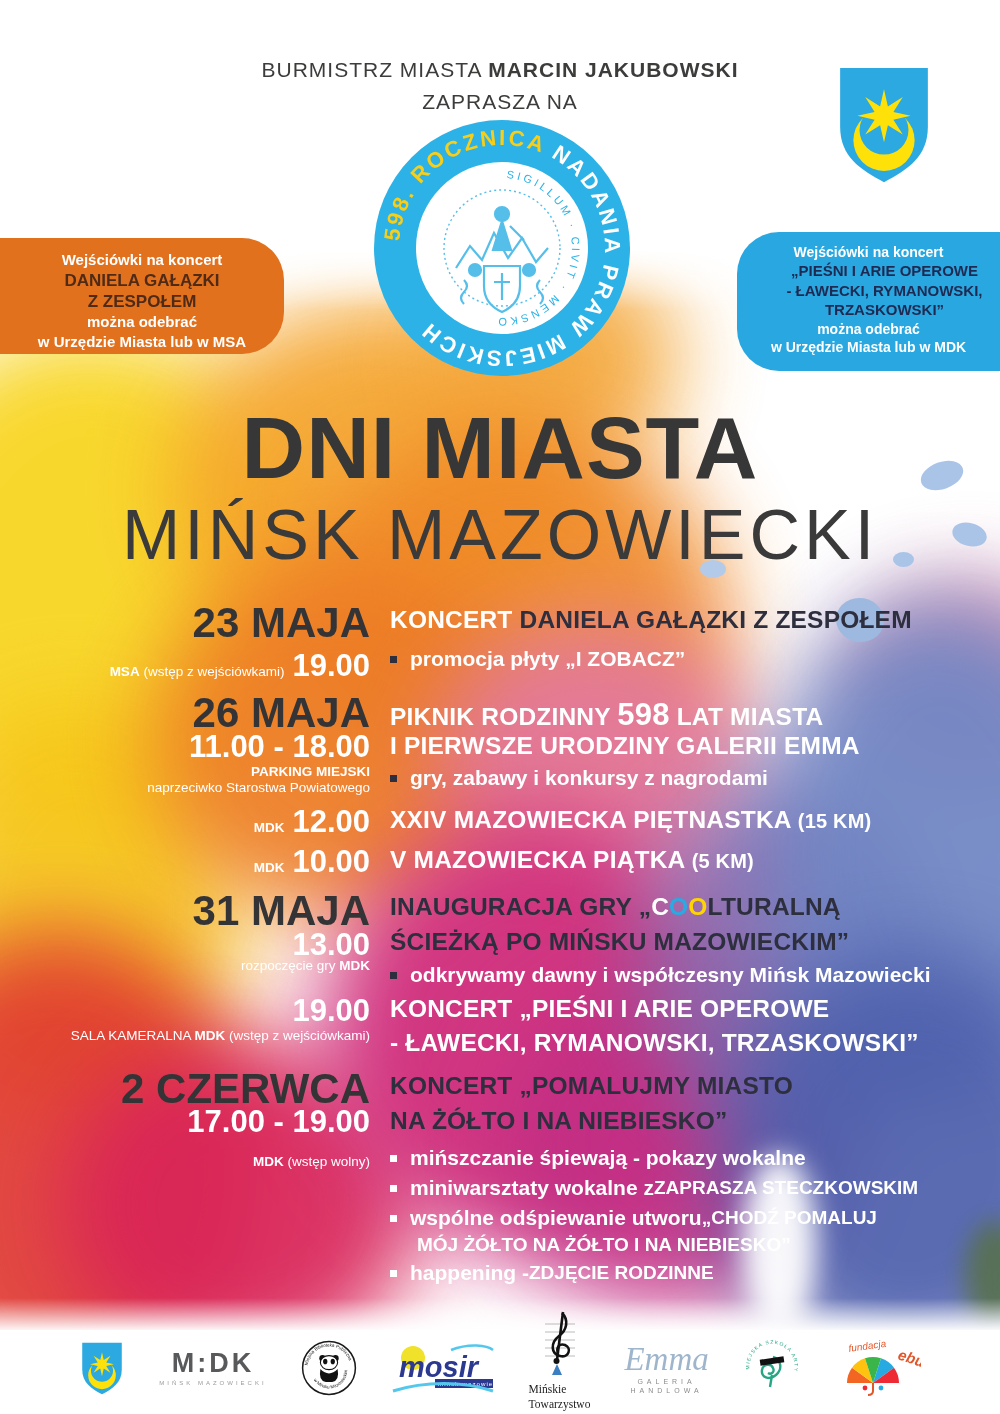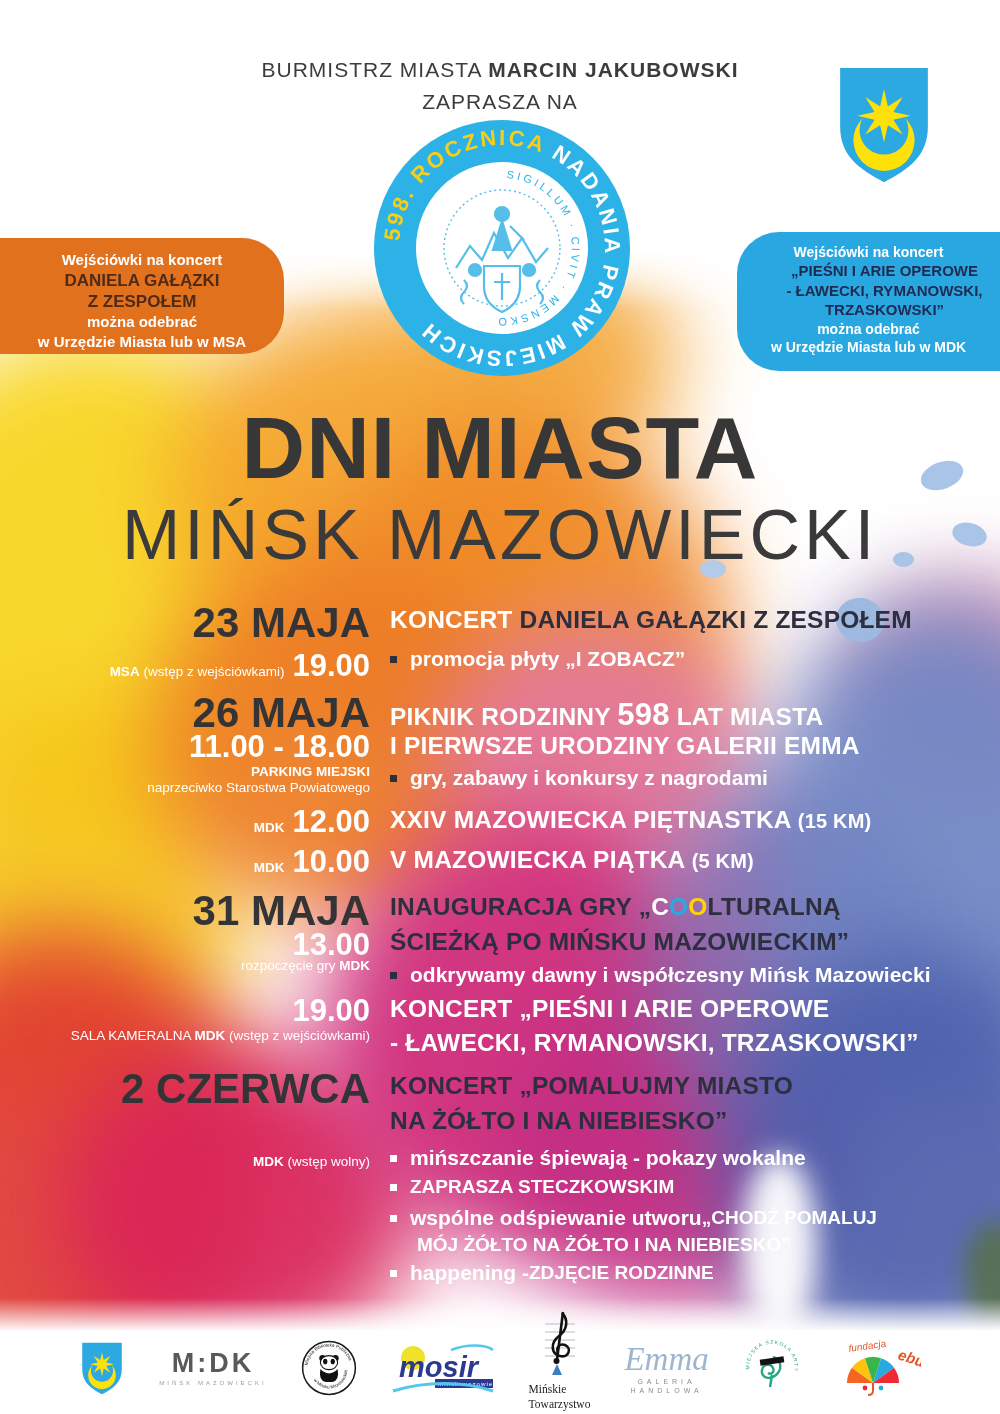--- a/index.html
+++ b/index.html
@@ -217,31 +217,33 @@
     </div>
 
     <div class="lc time" style="top:995px;">19.00</div>
     <div class="lc vs" style="top:1028px;">
       <span>SALA KAMERALNA </span><b>MDK</b><span> (wstęp z wejściówkami)</span>
     </div>
     <div class="rc rt wt" style="top:1031px;">- ŁAWECKI, RYMANOWSKI, TRZASKOWSKI”</div>
     <div class="rc rt wt" style="top:997px;">KONCERT „PIEŚNI I ARIE OPEROWE</div>
 
     <div class="lc date" style="top:1068px;">2 CZERWCA</div>
+    <div class="lc time" style="top:1106px;">17.00 - 19.00</div>
     <div class="lc vs" style="top:1154px;">
       <b>MDK</b><span> (wstęp wolny)</span>
     </div>
     <div class="rc rt dk" style="top:1074px;">KONCERT „POMALUJMY MIASTO</div>
     <div class="rc rt dk" style="top:1109px;">NA ŻÓŁTO I NA NIEBIESKO”</div>
     <div class="rc bl" style="top:1146px;">
       <span class="sq sq-w"></span>
       <span>mińszczanie śpiewają - pokazy wokalne</span>
     </div>
     <div class="rc bl" style="top:1176px;">
       <span class="sq sq-w"></span>
+      <span>miniwarsztaty wokalne z </span>
         <span class="caps">ZAPRASZA STECZKOWSKIM</span>
     </div>
     <div class="rc bl" style="top:1206px;">
       <span class="sq sq-w"></span>
       <span>wspólne odśpiewanie utworu </span>
         <span class="caps">„CHODŹ POMALUJ</span>
     </div>
     <div class="rc caps" style="top:1234px;left:417px;font-weight:bold;color:#fff;">MÓJ ŻÓŁTO NA ŻÓŁTO I NA NIEBIESKO”</div>
     <div class="rc bl" style="top:1261px;">
       <span class="sq sq-w"></span>

